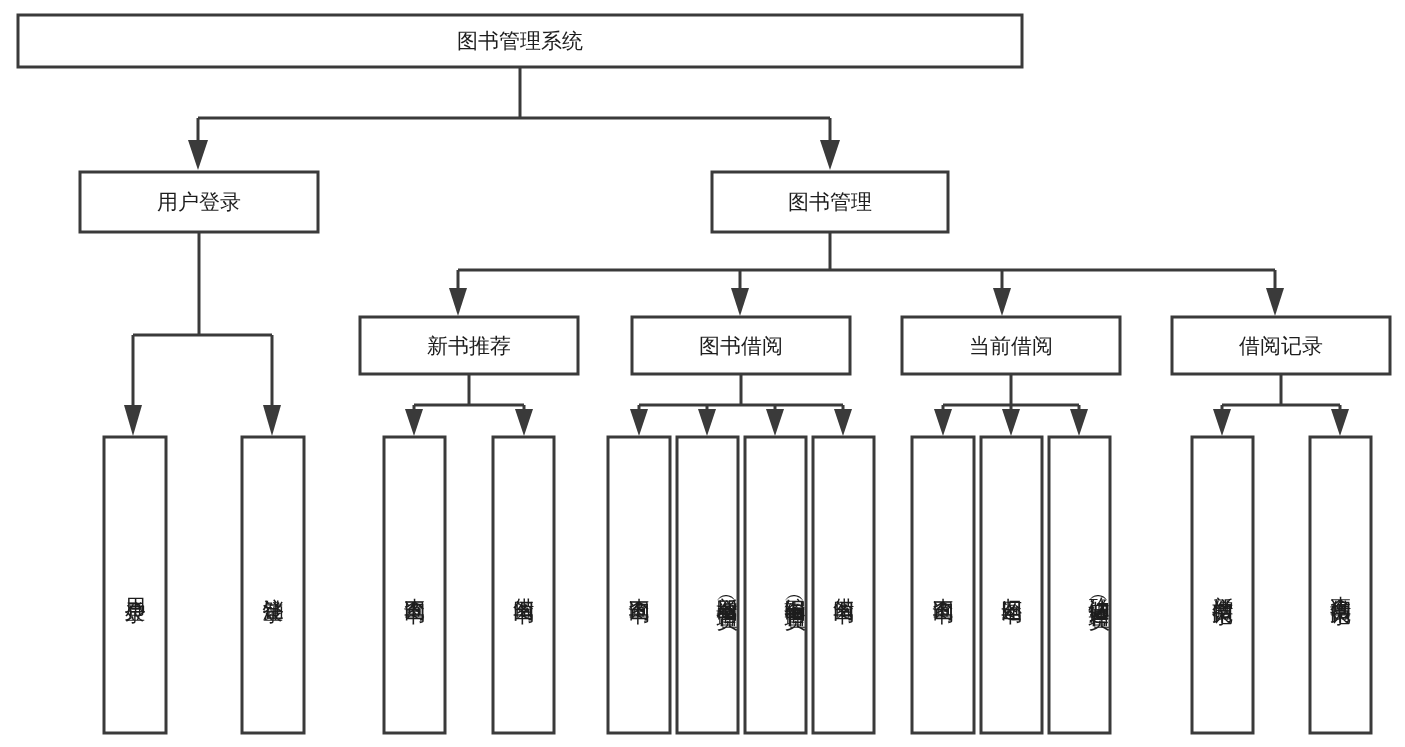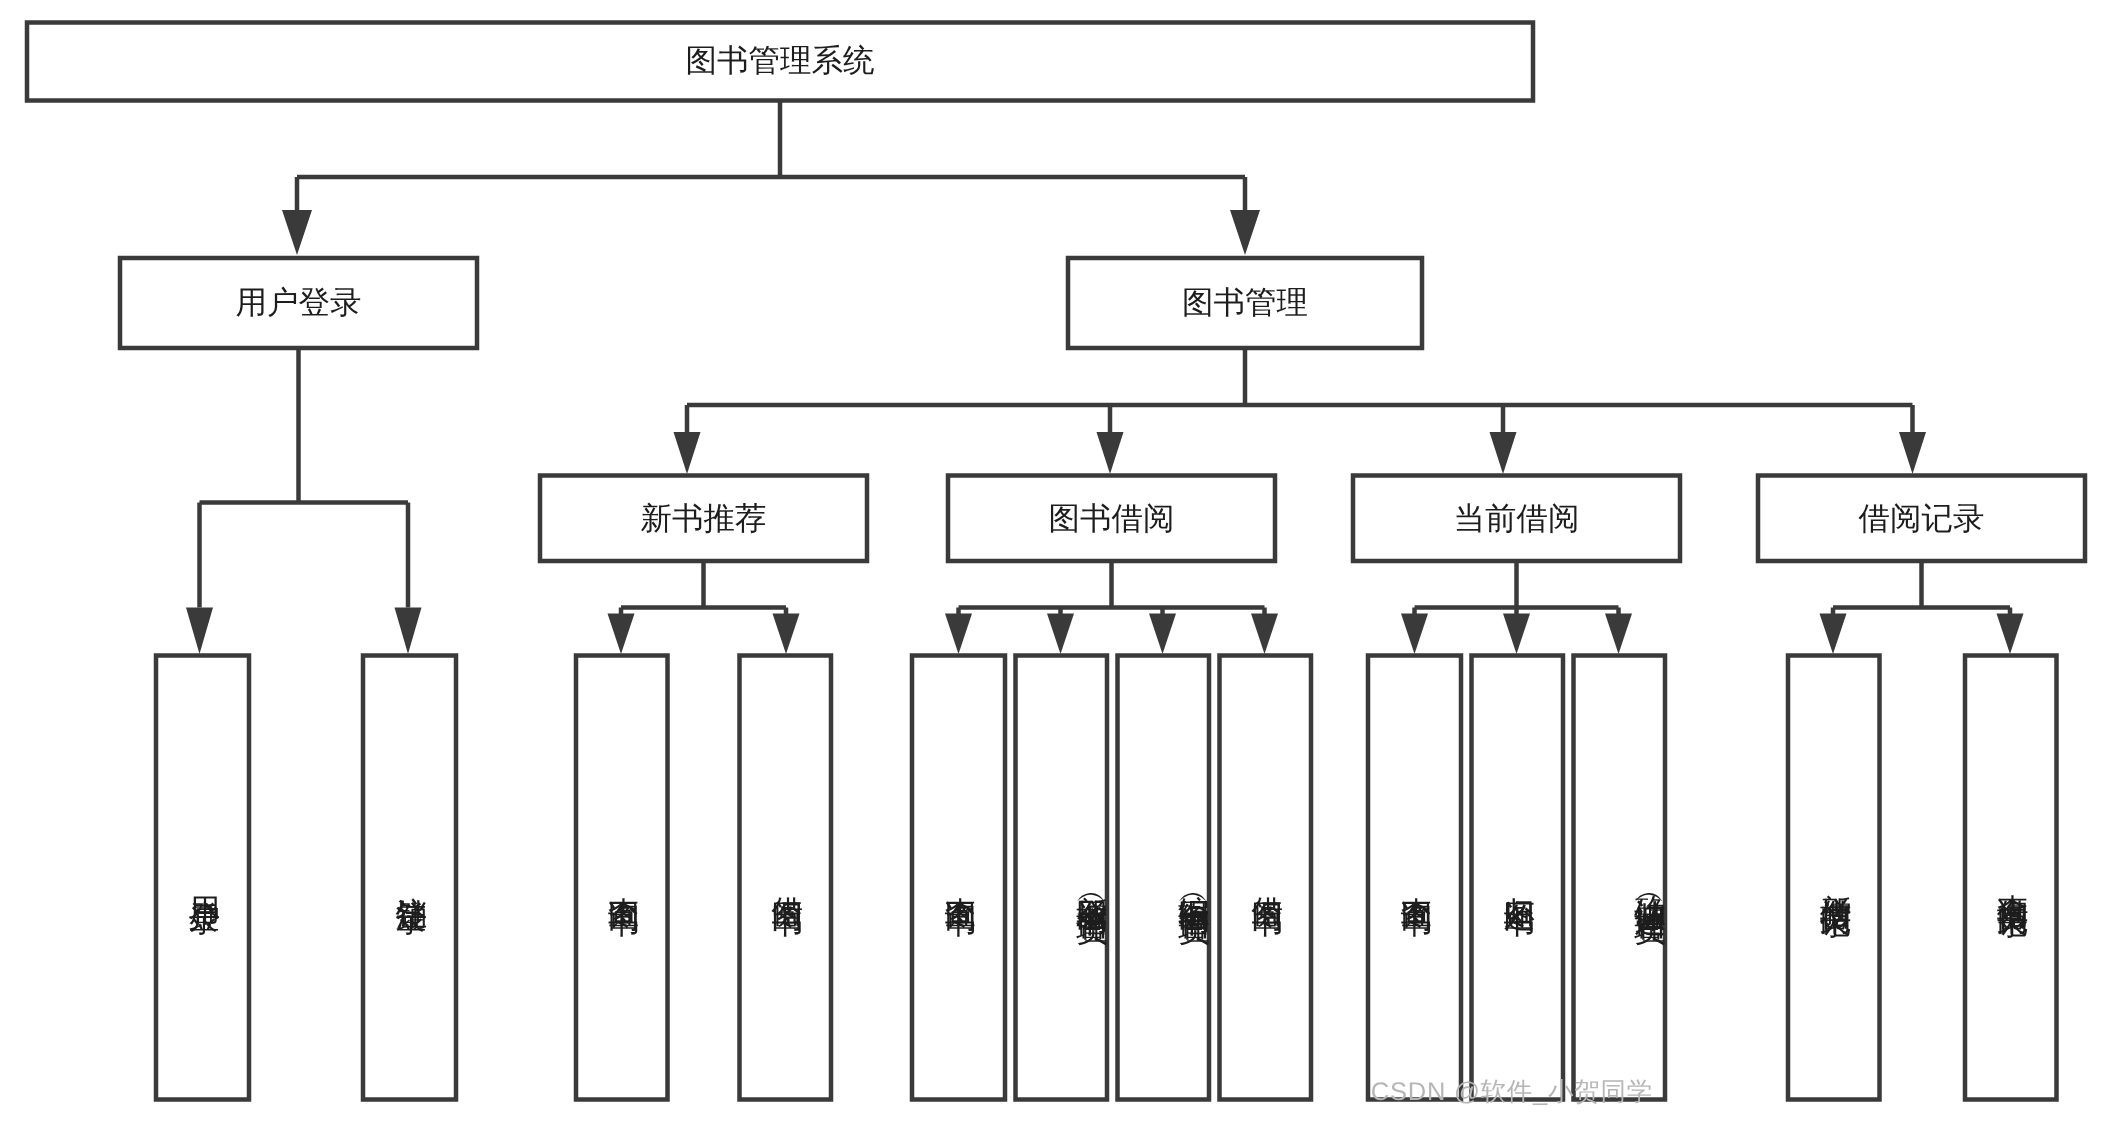--- a/index.html
+++ b/index.html
@@ -197,15 +197,14 @@
   <div class="leaf-label" style="left:745px; top:444px; width:61px; height:289px;">编辑图书（管理员）</div>
   <div class="leaf-label centered" style="left:813px; top:437px; width:61px; height:296px;">借阅图书</div>
 
   <div class="leaf-label centered" style="left:912px; top:437px; width:62px; height:296px;">查询图书</div>
   <div class="leaf-label centered" style="left:981px; top:437px; width:61px; height:296px;">归还图书</div>
   <div class="leaf-label" style="left:1049px; top:444px; width:61px; height:289px;">确认归还（管理员）</div>
 
   <div class="leaf-label centered" style="left:1192px; top:437px; width:61px; height:296px;">新增借阅记录</div>
   <div class="leaf-label centered" style="left:1310px; top:437px; width:61px; height:296px;">查询借阅记录</div>
 
-  <div class="watermark">CSDN @软件_小贺同学</div>
 
 </div>
 
 </body></html>

